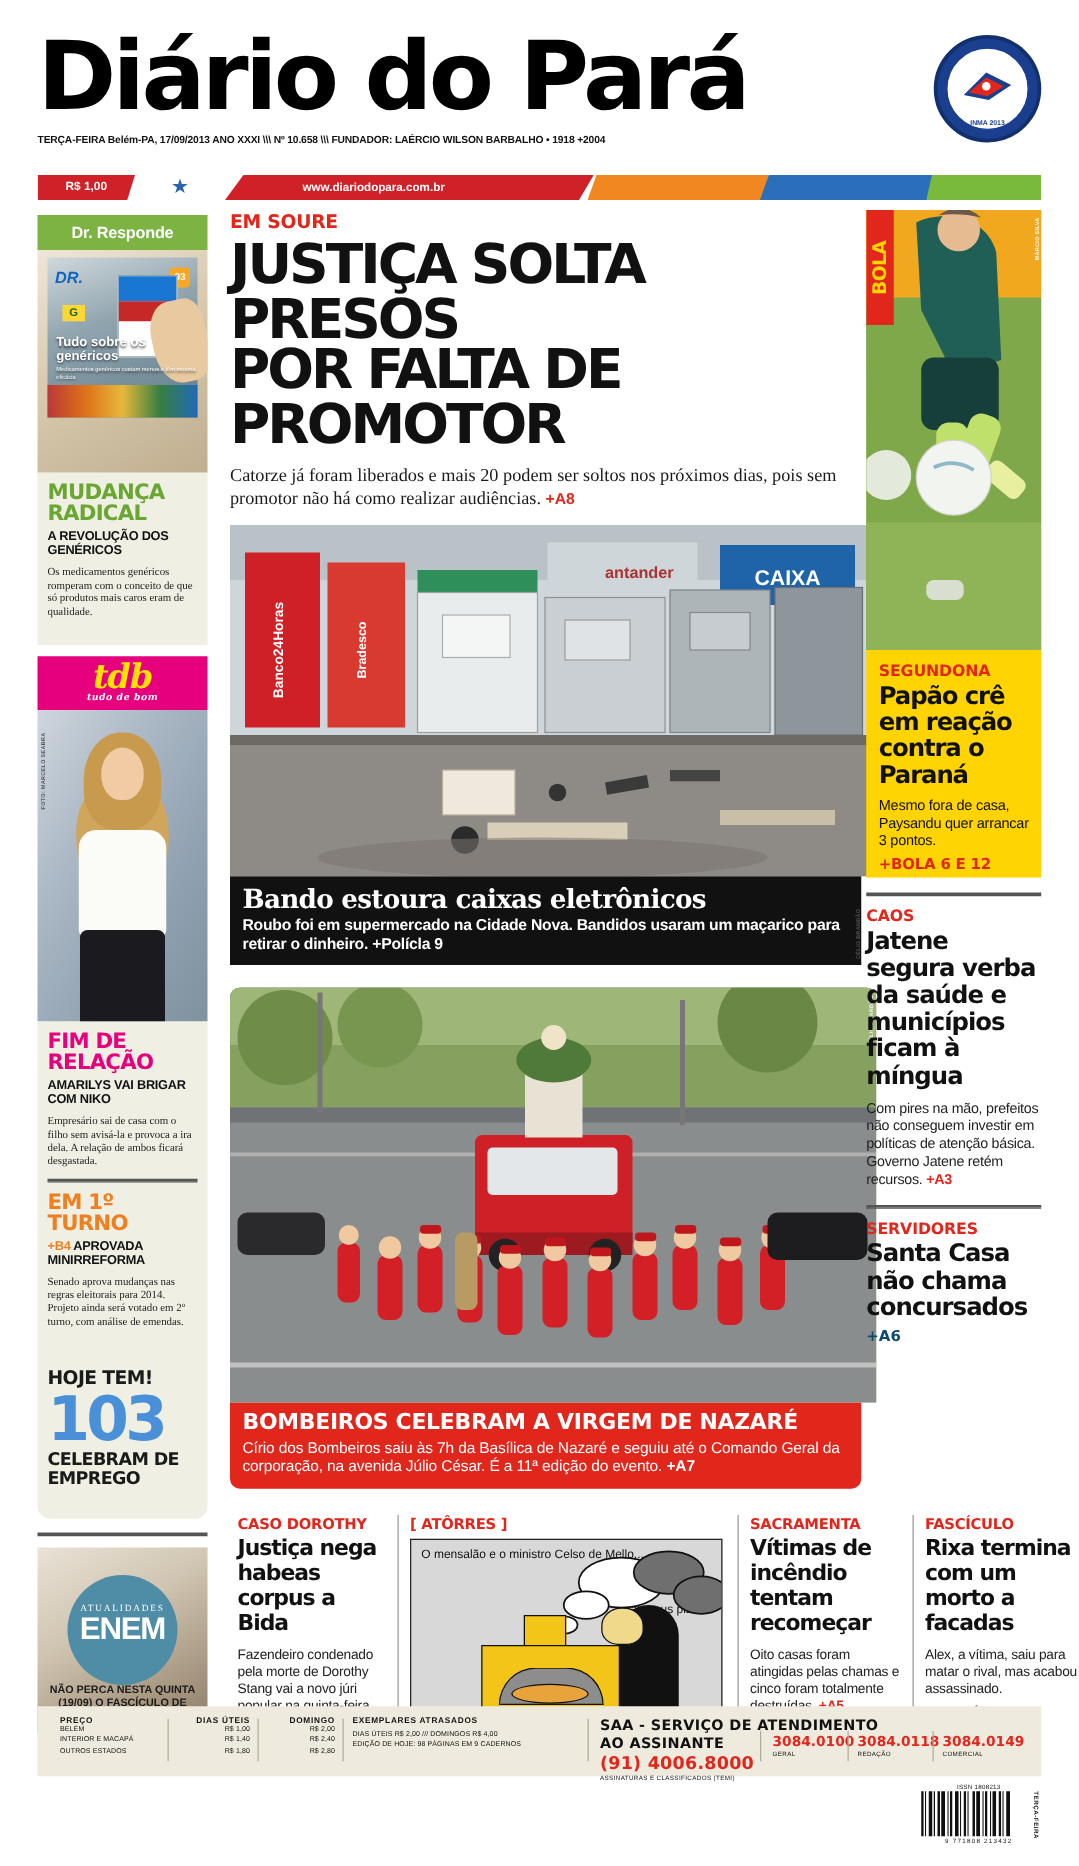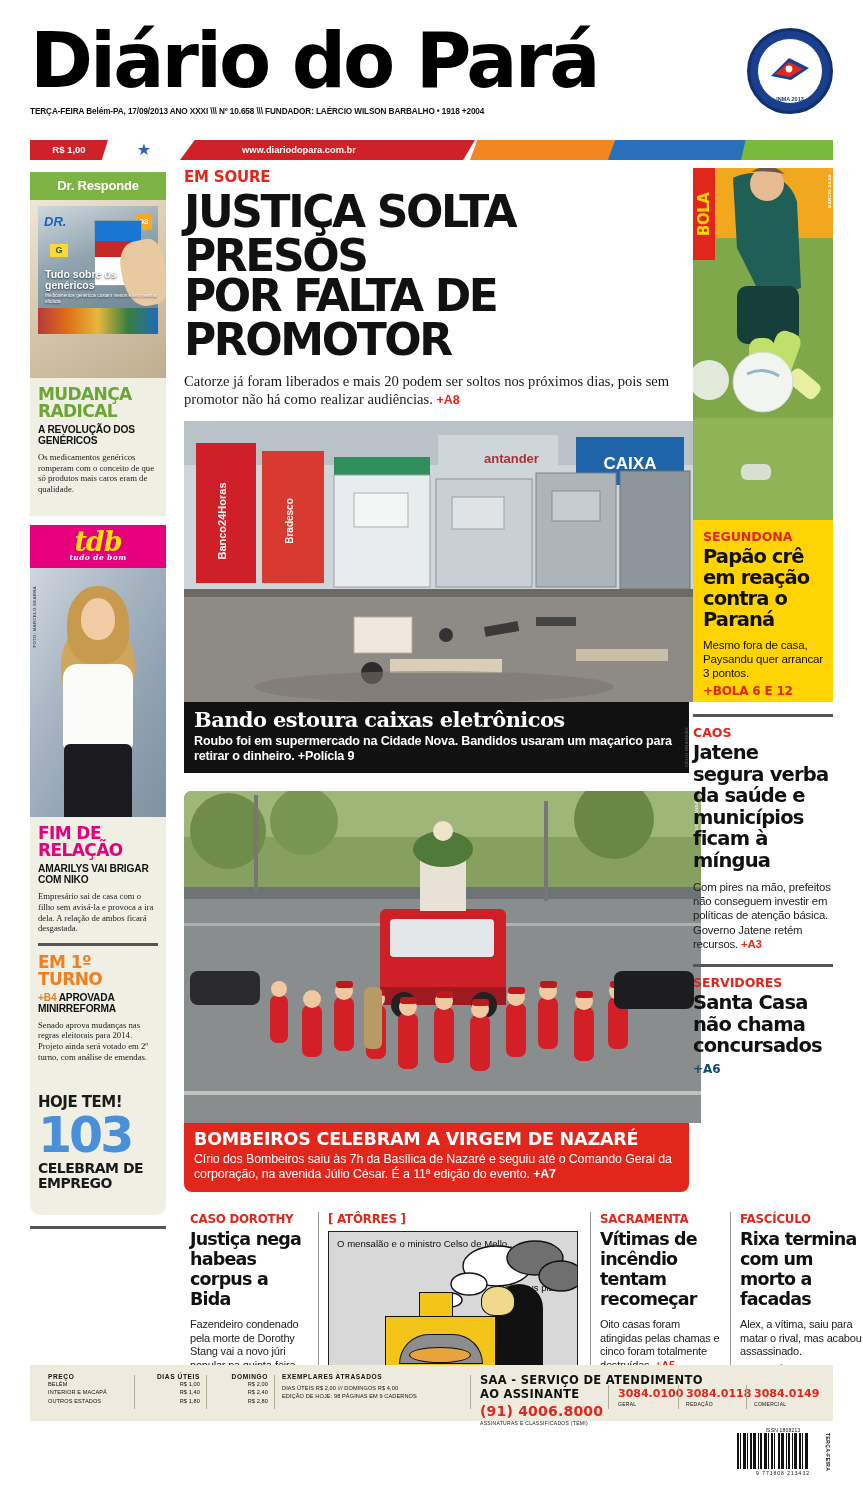--- a/index.html
+++ b/index.html
@@ -383,20 +383,27 @@
     </div>
 
     <div class="hoje-box">
       <div class="hoje-top">HOJE TEM!</div>
       <div class="hoje-num">103</div>
       <div class="hoje-bot">CELEBRAM DE EMPREGO</div>
     </div>
 
     <div class="rule-dbl" style="margin:11px 0 9px"></div>
 
+    <div class="enem-img">
+      <div class="enem-circle">
+        <div class="enem-c1">ATUALIDADES</div>
+        <div class="enem-c2">ENEM</div>
+      </div>
+      <div class="enem-txt">NÃO PERCA NESTA QUINTA (19/09) O FASCÍCULO DE HISTÓRIA.</div>
+    </div>
   </div>
 
   <div class="col-main">
 
     <div>
       <div class="kicker-red">EM SOURE</div>
       <div class="headline">JUSTIÇA SOLTA PRESOS</div>
       <div class="headline" style="margin-top:-4px">POR FALTA DE PROMOTOR</div>
       <div class="lede">
         <span>Catorze já foram liberados e mais 20 podem ser soltos nos próximos dias, pois sem promotor não há como realizar audiências.</span>

